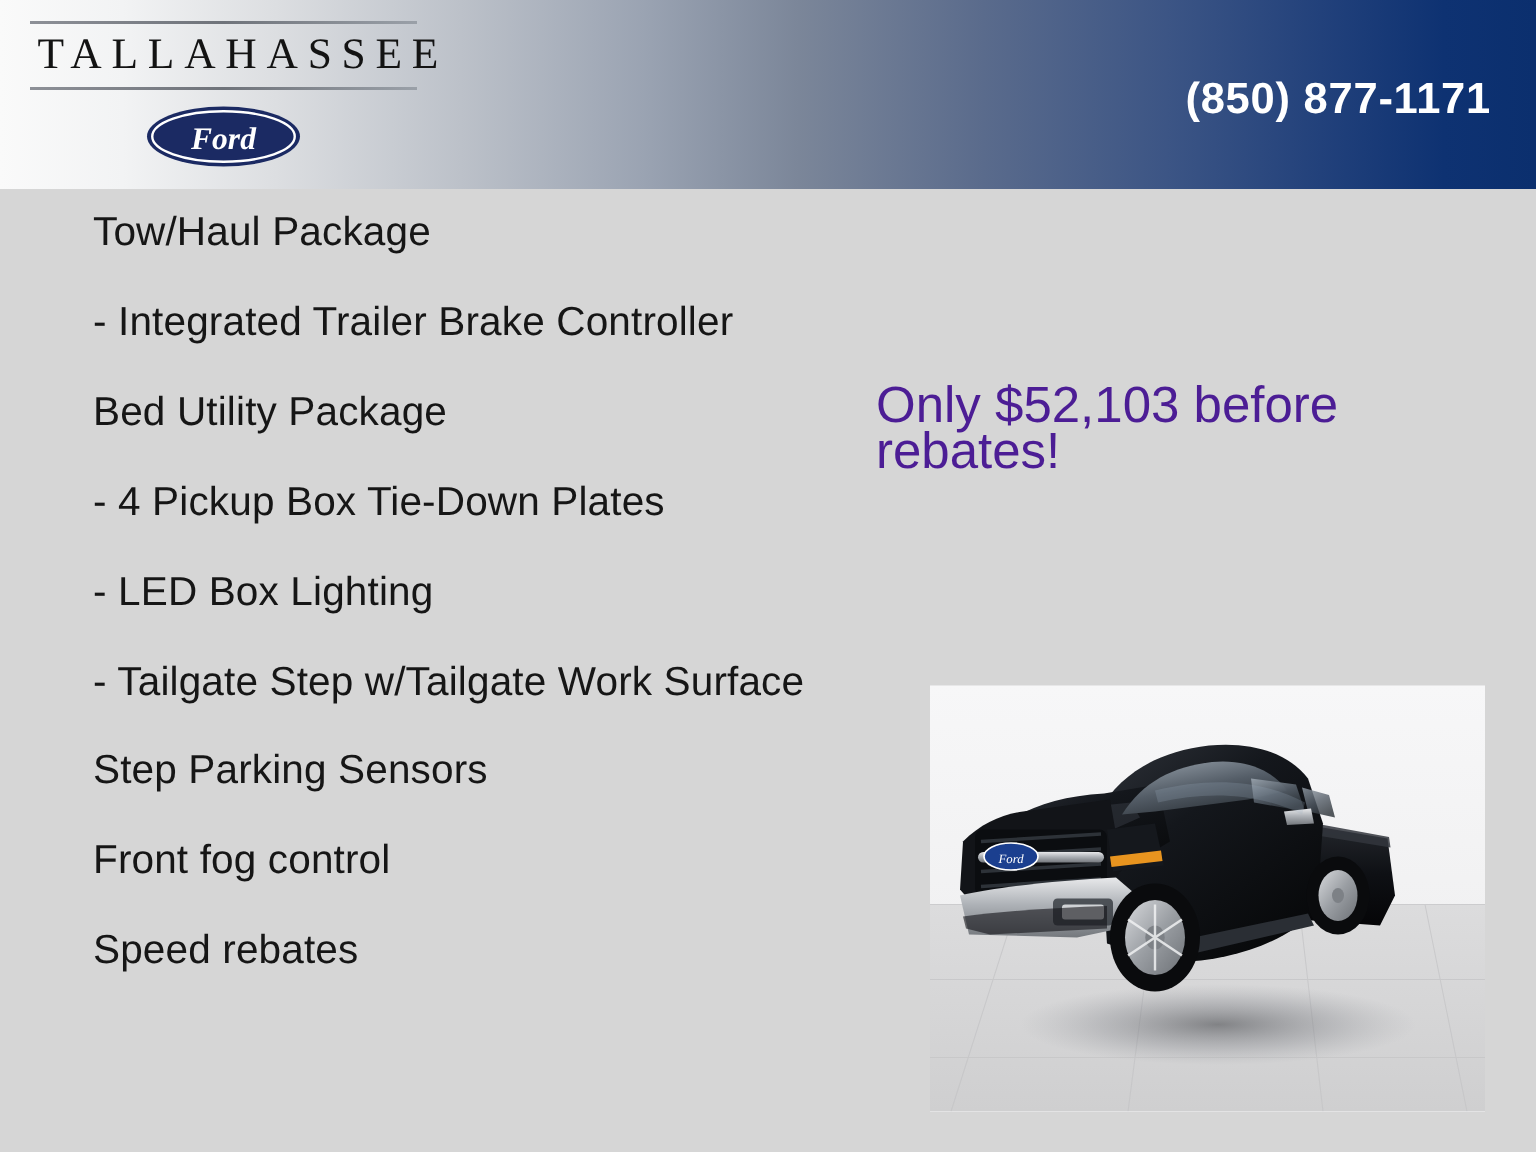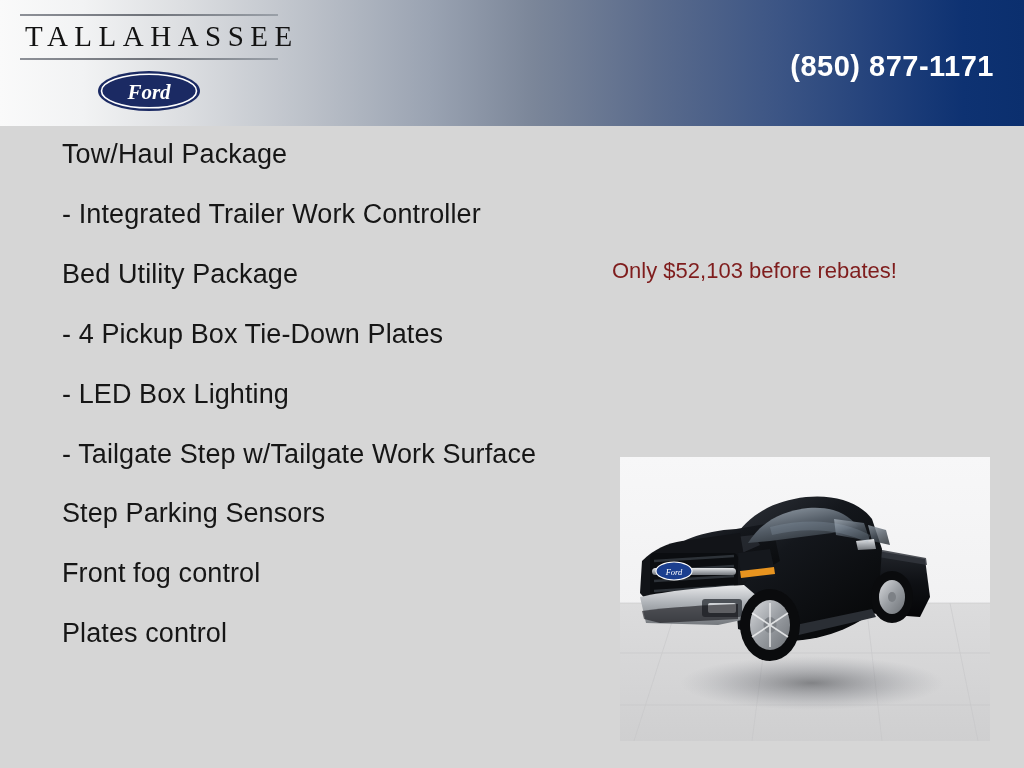--- a/index.html
+++ b/index.html
@@ -110,26 +110,26 @@
     color: #161616;
     letter-spacing: 0.1px;
     margin-bottom: 27px;
   }
   .feature-line.wrap {
     margin-bottom: 26px;
   }
 
   .price-block {
     position: absolute;
-    left: 612px;
+    left: 584px;
     top: 255px;
     width: 330px;
-    font-size: 22px;
+    font-size: 34px;
     line-height: 31px;
-    color: #7f1d1d;
+    color: #4c1d95;
   }
 
   
   .photo {
     position: absolute;
     left: 620px;
     top: 457px;
     width: 370px;
     height: 284px;
     overflow: hidden;
@@ -158,28 +158,28 @@
           <text x="52" y="29" text-anchor="middle" font-family="Liberation Serif, serif" font-style="italic" font-size="21" font-weight="700" fill="#ffffff">Ford</text>
         </svg>
       </div>
     </div>
 
     <div class="phone">(850) 877-1171</div>
   </div>
 
   <div class="features">
     <div class="feature-line">Tow/Haul Package</div>
-    <div class="feature-line">- Integrated Trailer Work Controller</div>
+    <div class="feature-line">- Integrated Trailer Brake Controller</div>
     <div class="feature-line">Bed Utility Package</div>
     <div class="feature-line">- 4 Pickup Box Tie-Down Plates</div>
     <div class="feature-line">- LED Box Lighting</div>
     <div class="feature-line wrap">- Tailgate Step w/Tailgate Work Surface</div>
     <div class="feature-line">Step Parking Sensors</div>
     <div class="feature-line">Front fog control</div>
-    <div class="feature-line">Plates control</div>
+    <div class="feature-line">Speed rebates</div>
   </div>
 
   <div class="price-block">Only $52,103 before rebates!</div>
 
   <div class="photo">
     <svg width="370" height="284" viewBox="0 0 370 284">
       <defs>
         <linearGradient id="backdrop" x1="0" y1="0" x2="0" y2="1">
           <stop offset="0" stop-color="#f7f7f8"></stop>
           <stop offset="1" stop-color="#ececed"></stop>

